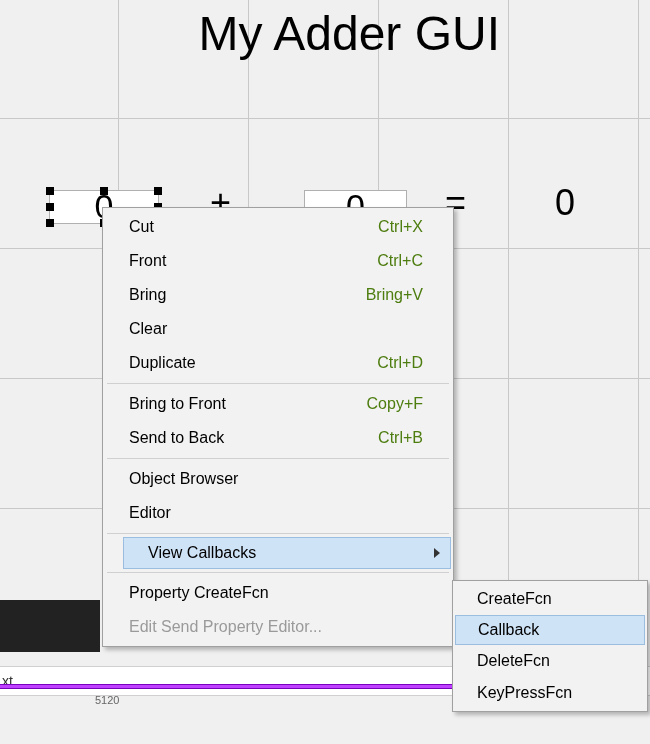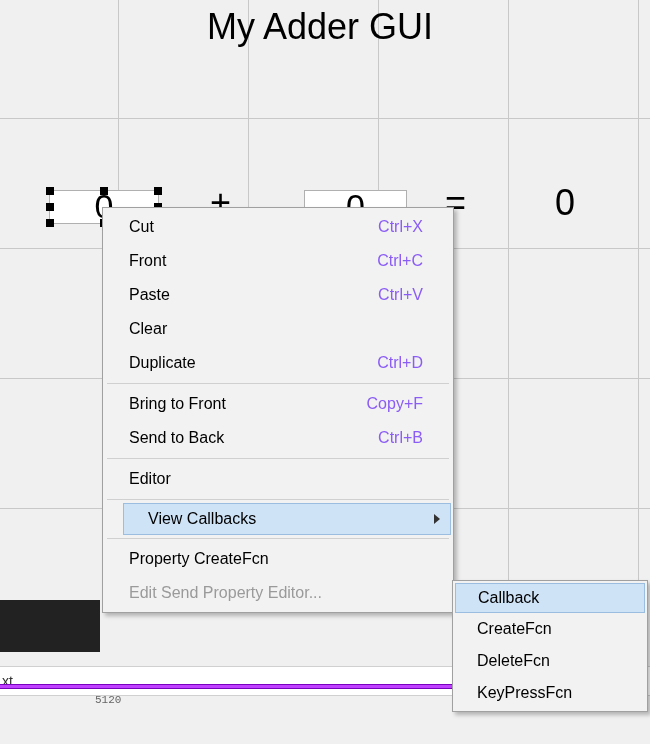--- a/index.html
+++ b/index.html
@@ -21,22 +21,22 @@
       linear-gradient(to right, #c8c8c8 1px, transparent 1px),
       linear-gradient(to bottom, #c8c8c8 1px, transparent 1px);
     background-size: 130px 130px;
     background-position: -12px -12px;
   }
   .title-text {
     position: absolute;
     top: 6px;
     left: 140px;
     width: 360px;
-    text-align: center;
-    font-size: 36px;
+    text-align: right;
+    font-size: 48px;
     font-weight: 400;
     color: #000;
   }
   .selected-el {
     position: absolute;
     left: 49px;
     top: 190px;
     width: 110px;
     height: 34px;
     background: #fff;
@@ -104,21 +104,21 @@
     position: absolute;
     left: 0; top: 684px;
     width: 520px; height: 5px;
     background: #c040ff;
     border-top: 1px solid #7a00c0;
     border-bottom: 1px solid #7a00c0;
   }
   .ruler-text {
     position: absolute;
     left: 95px; top: 694px;
-    font-size: 11px; color: #666; font-family: Liberation Mono, monospace;
+    font-size: 11px; color: #666;
   }
   
   .context-menu {
     position: absolute;
     left: 102px; top: 207px;
     width: 352px;
     background: #f2f2f2;
     border: 1px solid #a0a0a0;
     box-shadow: 3px 3px 4px rgba(0,0,0,.25);
     font-size: 16px;
@@ -127,21 +127,21 @@
   }
   .context-menu .item {
     display: flex;
     align-items: center;
     height: 34px;
     padding: 0 28px 0 24px;
     position: relative;
     gap: 10px;
   }
   .context-menu .item .label { flex: 1; }
-  .context-menu .item .shortcut { color: #8b5cf6; font-size: 16px; }
+  .context-menu .item .shortcut { color: #4d7c0f; font-size: 16px; }
   .context-menu .sep {
     height: 1px;
     background: #d0d0d0;
     margin: 3px 2px;
   }
   .context-menu .item.disabled { color: #9a9a9a; }
   .context-menu .item.highlight { background: #cfe3f7; border: 1px solid #9bbde0; height:32px;margin-left:18px; }
   .context-menu .item .arrow {
     position: absolute;
     right: 10px;
@@ -210,63 +210,66 @@
 <div class="context-menu">
   <div class="item">
     <span class="label">Cut</span>
     <span class="shortcut">Ctrl+X</span>
   </div>
   <div class="item">
     <span class="label">Front</span>
     <span class="shortcut">Ctrl+C</span>
   </div>
   <div class="item">
-    <span class="label">Paste</span>
-    <span class="shortcut">Ctrl+V</span>
+    <span class="label">Bring</span>
+    <span class="shortcut">Bring+V</span>
   </div>
   <div class="item">
     <span class="label">Clear</span>
   </div>
   <div class="item">
     <span class="label">Duplicate</span>
     <span class="shortcut">Ctrl+D</span>
   </div>
   <div class="sep"></div>
   <div class="item">
     <span class="label">Bring to Front</span>
     <span class="shortcut">Copy+F</span>
   </div>
   <div class="item">
     <span class="label">Send to Back</span>
     <span class="shortcut">Ctrl+B</span>
   </div>
   <div class="sep"></div>
+  <div class="item">
+    <span class="label">Object Browser</span>
+  </div>
   <div class="item">
     <span class="label">Editor</span>
   </div>
   <div class="sep"></div>
   <div class="item highlight">
     <span class="label">View Callbacks</span>
     <span class="arrow"></span>
   </div>
   <div class="sep"></div>
   <div class="item">
     <span class="label">Property CreateFcn</span>
   </div>
   <div class="item disabled">
     <span class="label">Edit Send Property Editor...</span>
   </div>
 </div>
 
 <div class="submenu">
+  <div class="item">
+    <span>CreateFcn</span>
+  </div>
   <div class="item highlight">
     <span>Callback</span>
   </div>
   <div class="item">
-    <span>CreateFcn</span>
-  </div>
-  <div class="item">
     <span>DeleteFcn</span>
   </div>
   <div class="item">
     <span>KeyPressFcn</span>
   </div>
 </div>
 
 </body></html>

